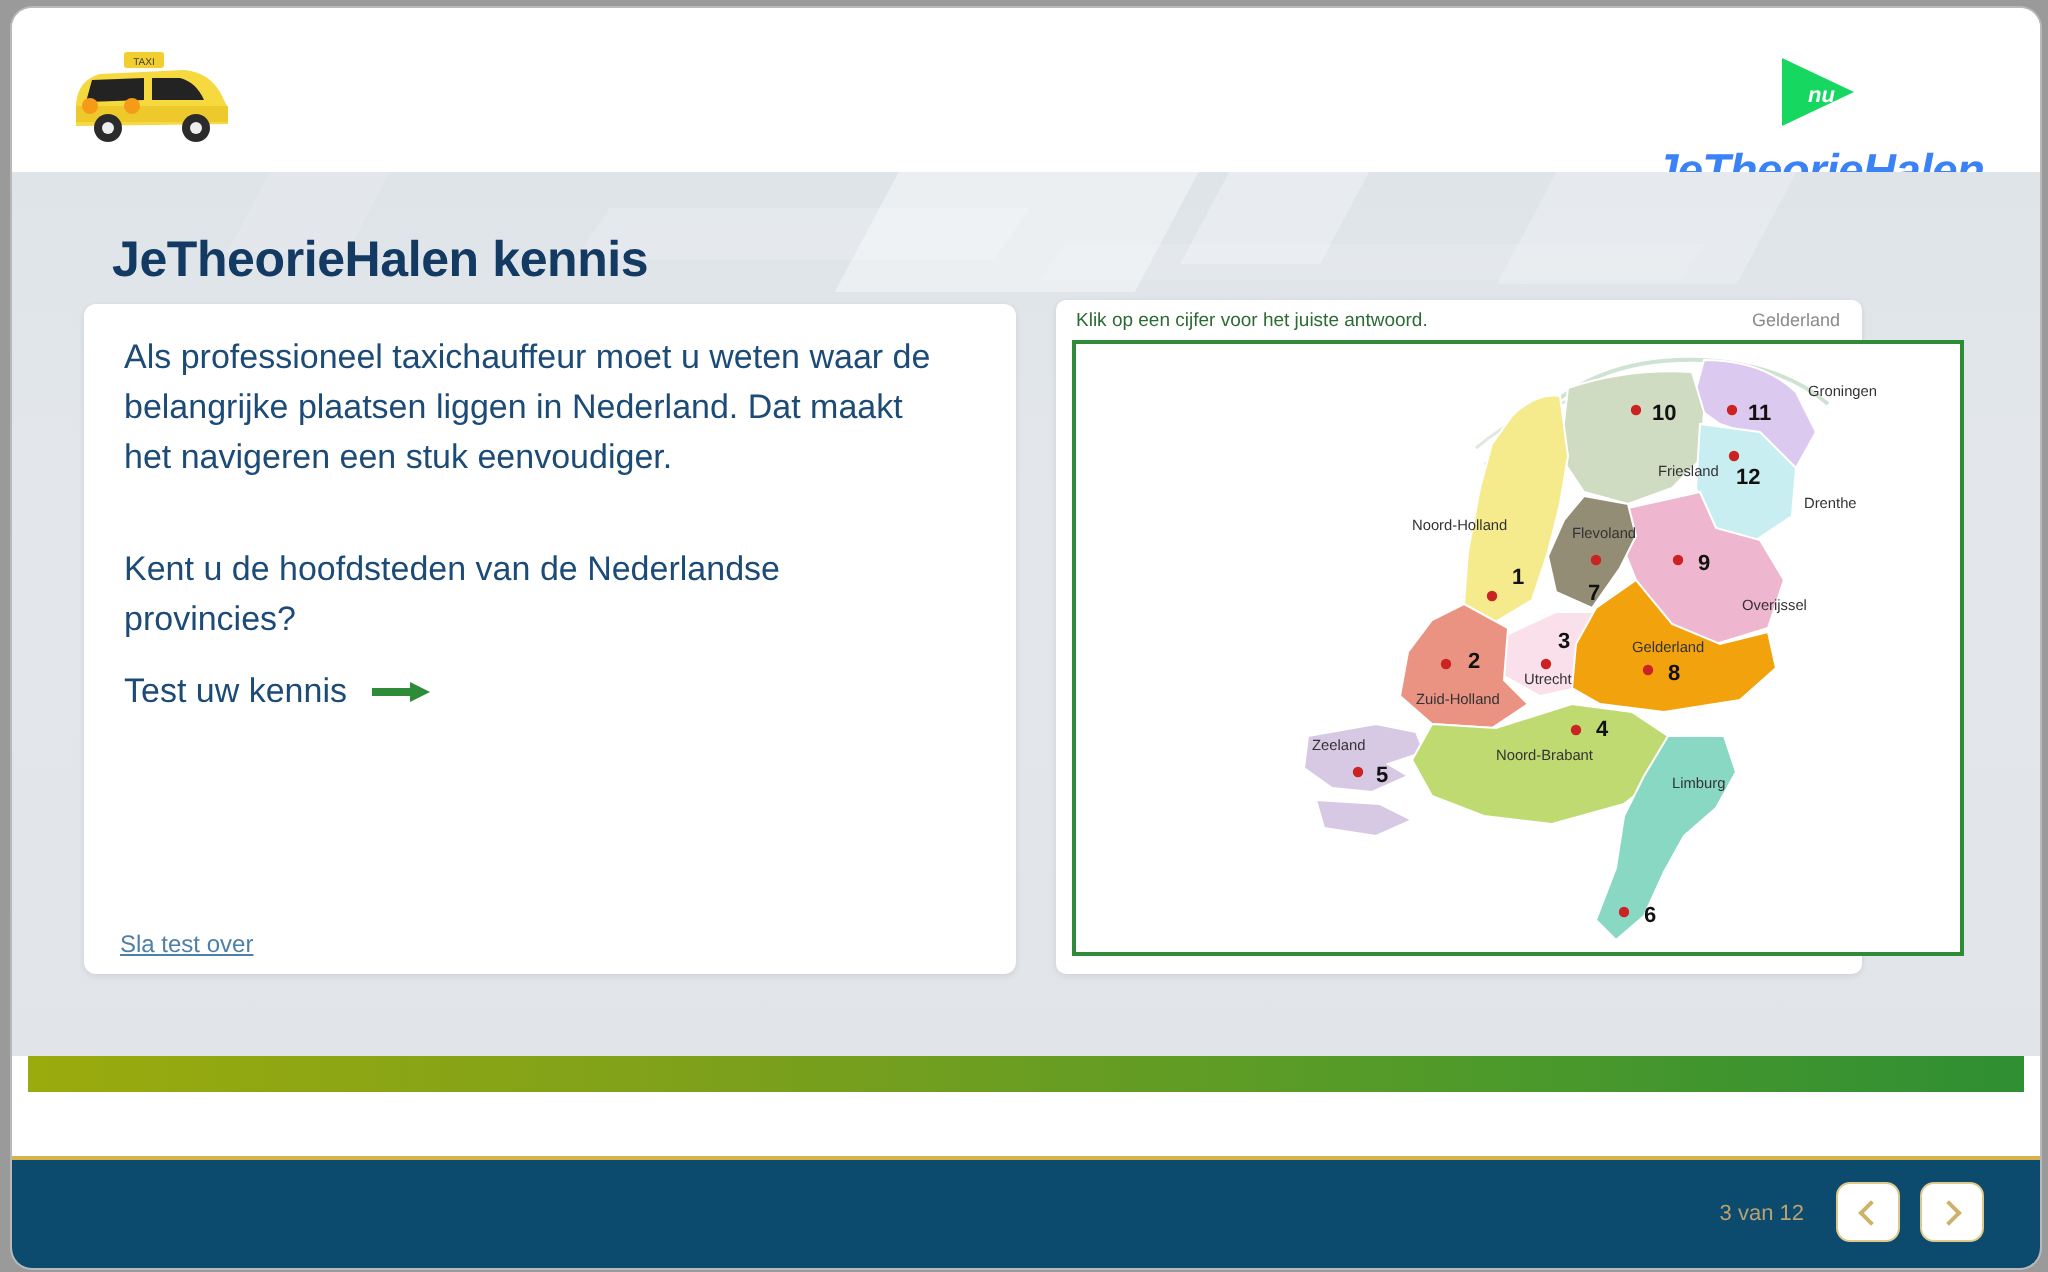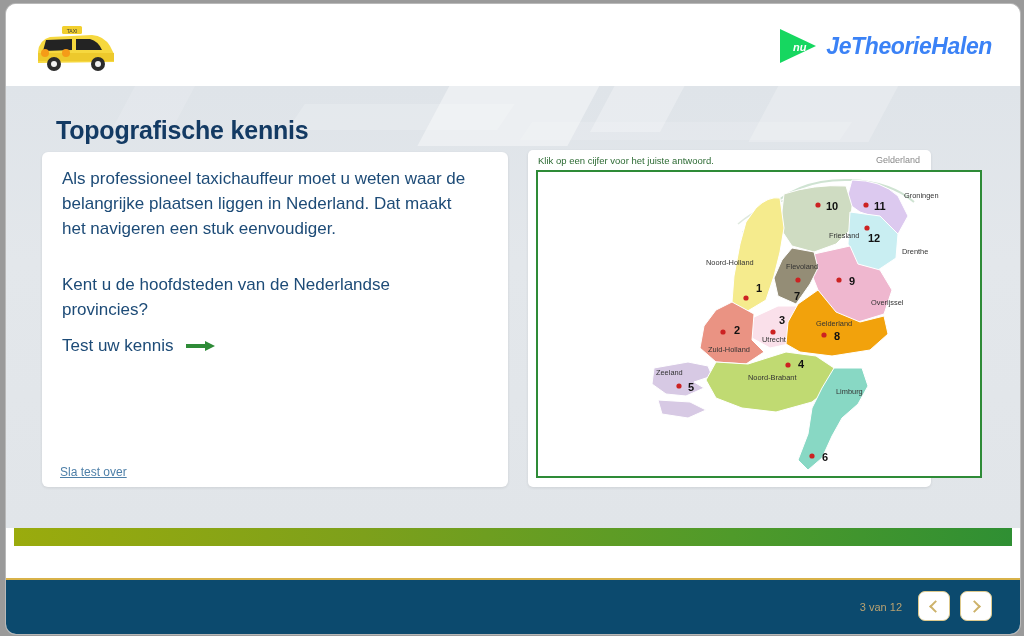--- a/index.html
+++ b/index.html
@@ -27,21 +27,21 @@
 
   
   .header {
     position: absolute; left: 0; top: 0;
     width: 1014px; height: 82px;
     background: #ffffff;
   }
   .taxi-icon { position: absolute; left: 22px; top: 16px; width: 96px; height: 56px; }
   .logo-wrap {
     position: absolute; right: 28px; top: 22px;
-    display: flex; align-items: center; gap: 6px;
+    display: flex; align-items: center; gap: 6px; flex-direction: column;
   }
   .logo-mark { width: 44px; height: 40px; position: relative; }
   .logo-text {
     font-size: 23px; font-weight: bold; font-style: italic;
     color: #3b82f6; letter-spacing: -0.4px; white-space: nowrap;
   }
 
   
   .bodybg {
     position: absolute; left: 0; top: 82px;
@@ -192,21 +192,21 @@
 
   <div class="bodybg">
     <span class="bgshape bgs1"></span>
     <span class="bgshape bgs2"></span>
     <span class="bgshape bgs3"></span>
     <span class="bgshape bgs4"></span>
     <span class="bgshape bgs5"></span>
     <span class="bgshape bgs6"></span>
   </div>
 
-  <div class="page-title">Topografische kennis</div>
+  <div class="page-title">JeTheorieHalen kennis</div>
 
   <div class="left-panel">
     <div class="para p1">Als professioneel taxichauffeur moet u weten waar de belangrijke plaatsen liggen in Nederland. Dat maakt het navigeren een stuk eenvoudiger.</div>
     <div class="para p2">Kent u de hoofdsteden van de Nederlandse provincies?</div>
     <div class="testline">
       <span class="t">Test uw kennis</span>
       <svg class="arrow-icon" viewBox="0 0 30 12">
         <rect x="0" y="4" width="20" height="4" fill="#2e8b37"></rect>
         <path d="M19 1 L29 6 L19 11 Z" fill="#2e8b37"></path>
       </svg>

